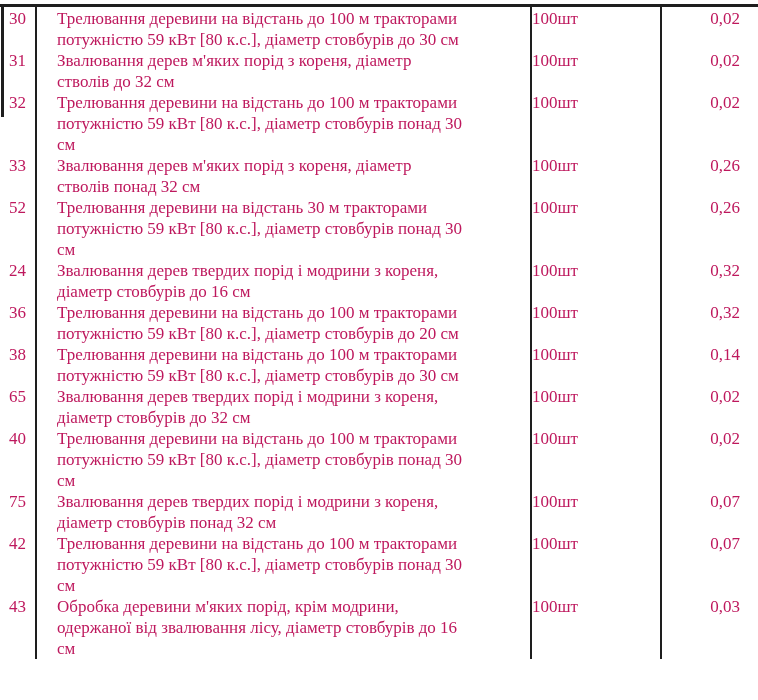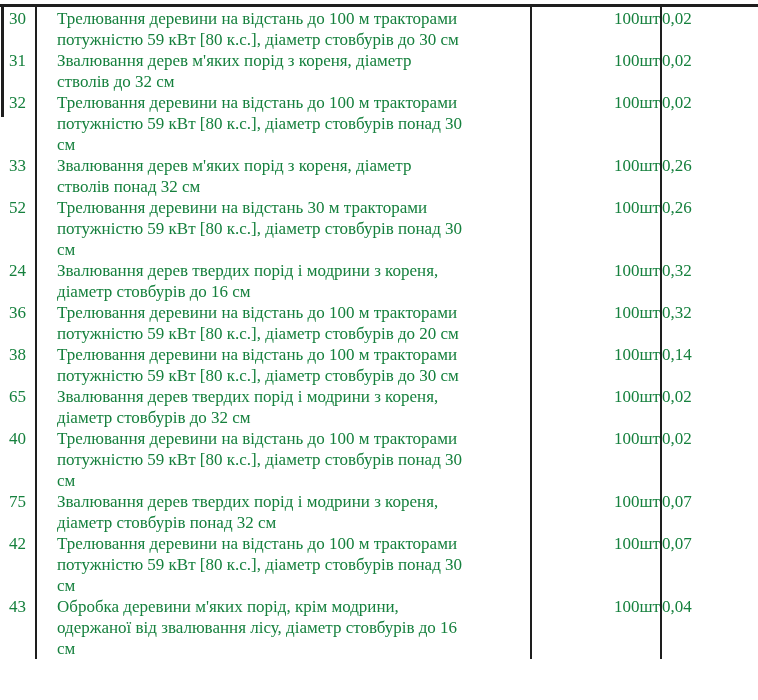--- a/index.html
+++ b/index.html
@@ -7,21 +7,21 @@
     padding: 0;
     background: #ffffff;
   }
   .page {
     position: relative;
     width: 758px;
     height: 700px;
     overflow: hidden;
     background: #ffffff;
     font-family: "Liberation Serif", "DejaVu Serif", serif;
-    color: #15803d;
+    color: #be185d;
   }
   
   .top-rule {
     position: absolute;
     left: 0; top: 4px;
     width: 758px; height: 3px;
     background: #1e1e1e;
   }
   .left-rule {
     position: absolute;
@@ -50,24 +50,25 @@
     text-align: center;
     border-right: 2px solid #1e1e1e;
   }
   td.desc {
     border-right: 2px solid #1e1e1e;
     padding-left: 20px;
     padding-right: 6px;
     white-space: pre-line;
   }
   td.unit {
-    text-align: right;
+    text-align: left;
     border-right: 2px solid #1e1e1e;
   }
   td.val {
+    text-align: right;
     padding-right: 18px;
   }
 </style>
 </head>
 <body>
 
 <div class="page">
   <div class="top-rule"></div>
   <div class="left-rule"></div>
 
@@ -166,17 +167,17 @@
 см</td>
         <td class="unit">100шт</td>
         <td class="val">0,07</td>
       </tr>
       <tr>
         <td class="num">43</td>
         <td class="desc">Обробка деревини м'яких порід, крім модрини,
 одержаної від звалювання лісу, діаметр стовбурів до 16
 см</td>
         <td class="unit">100шт</td>
-        <td class="val">0,04</td>
+        <td class="val">0,03</td>
       </tr>
     </tbody>
   </table>
 </div>
 
 </body></html>

